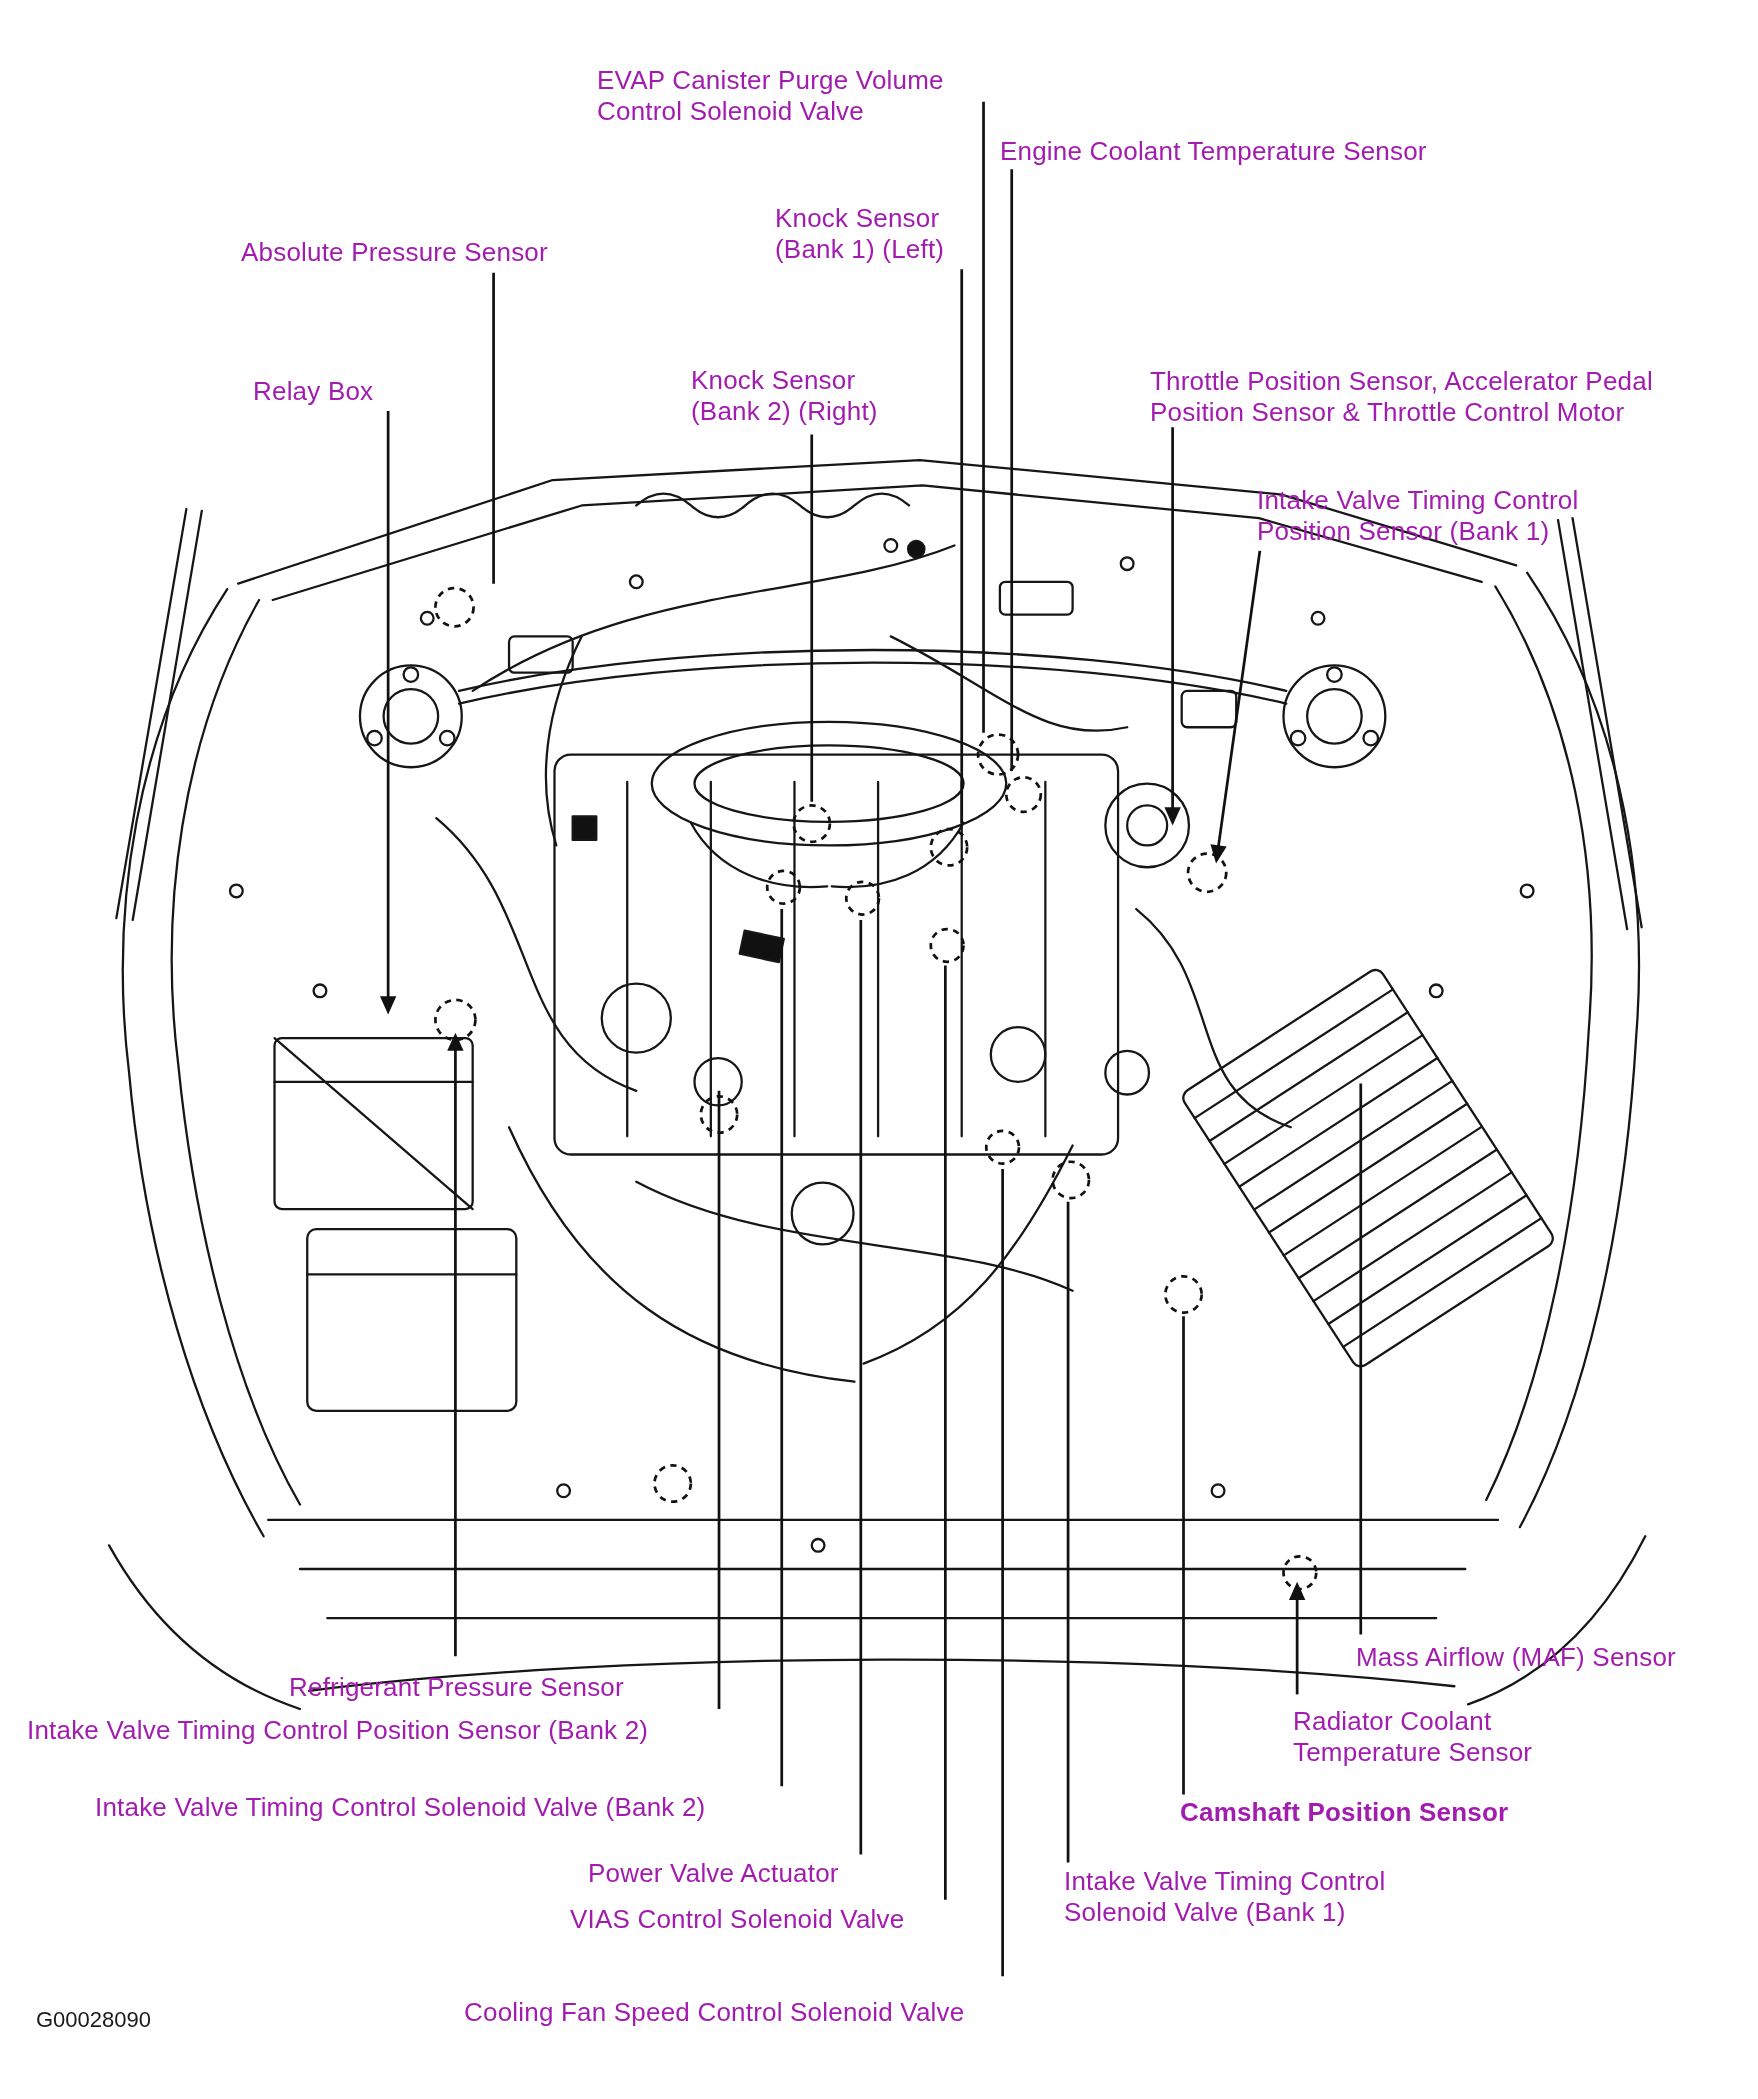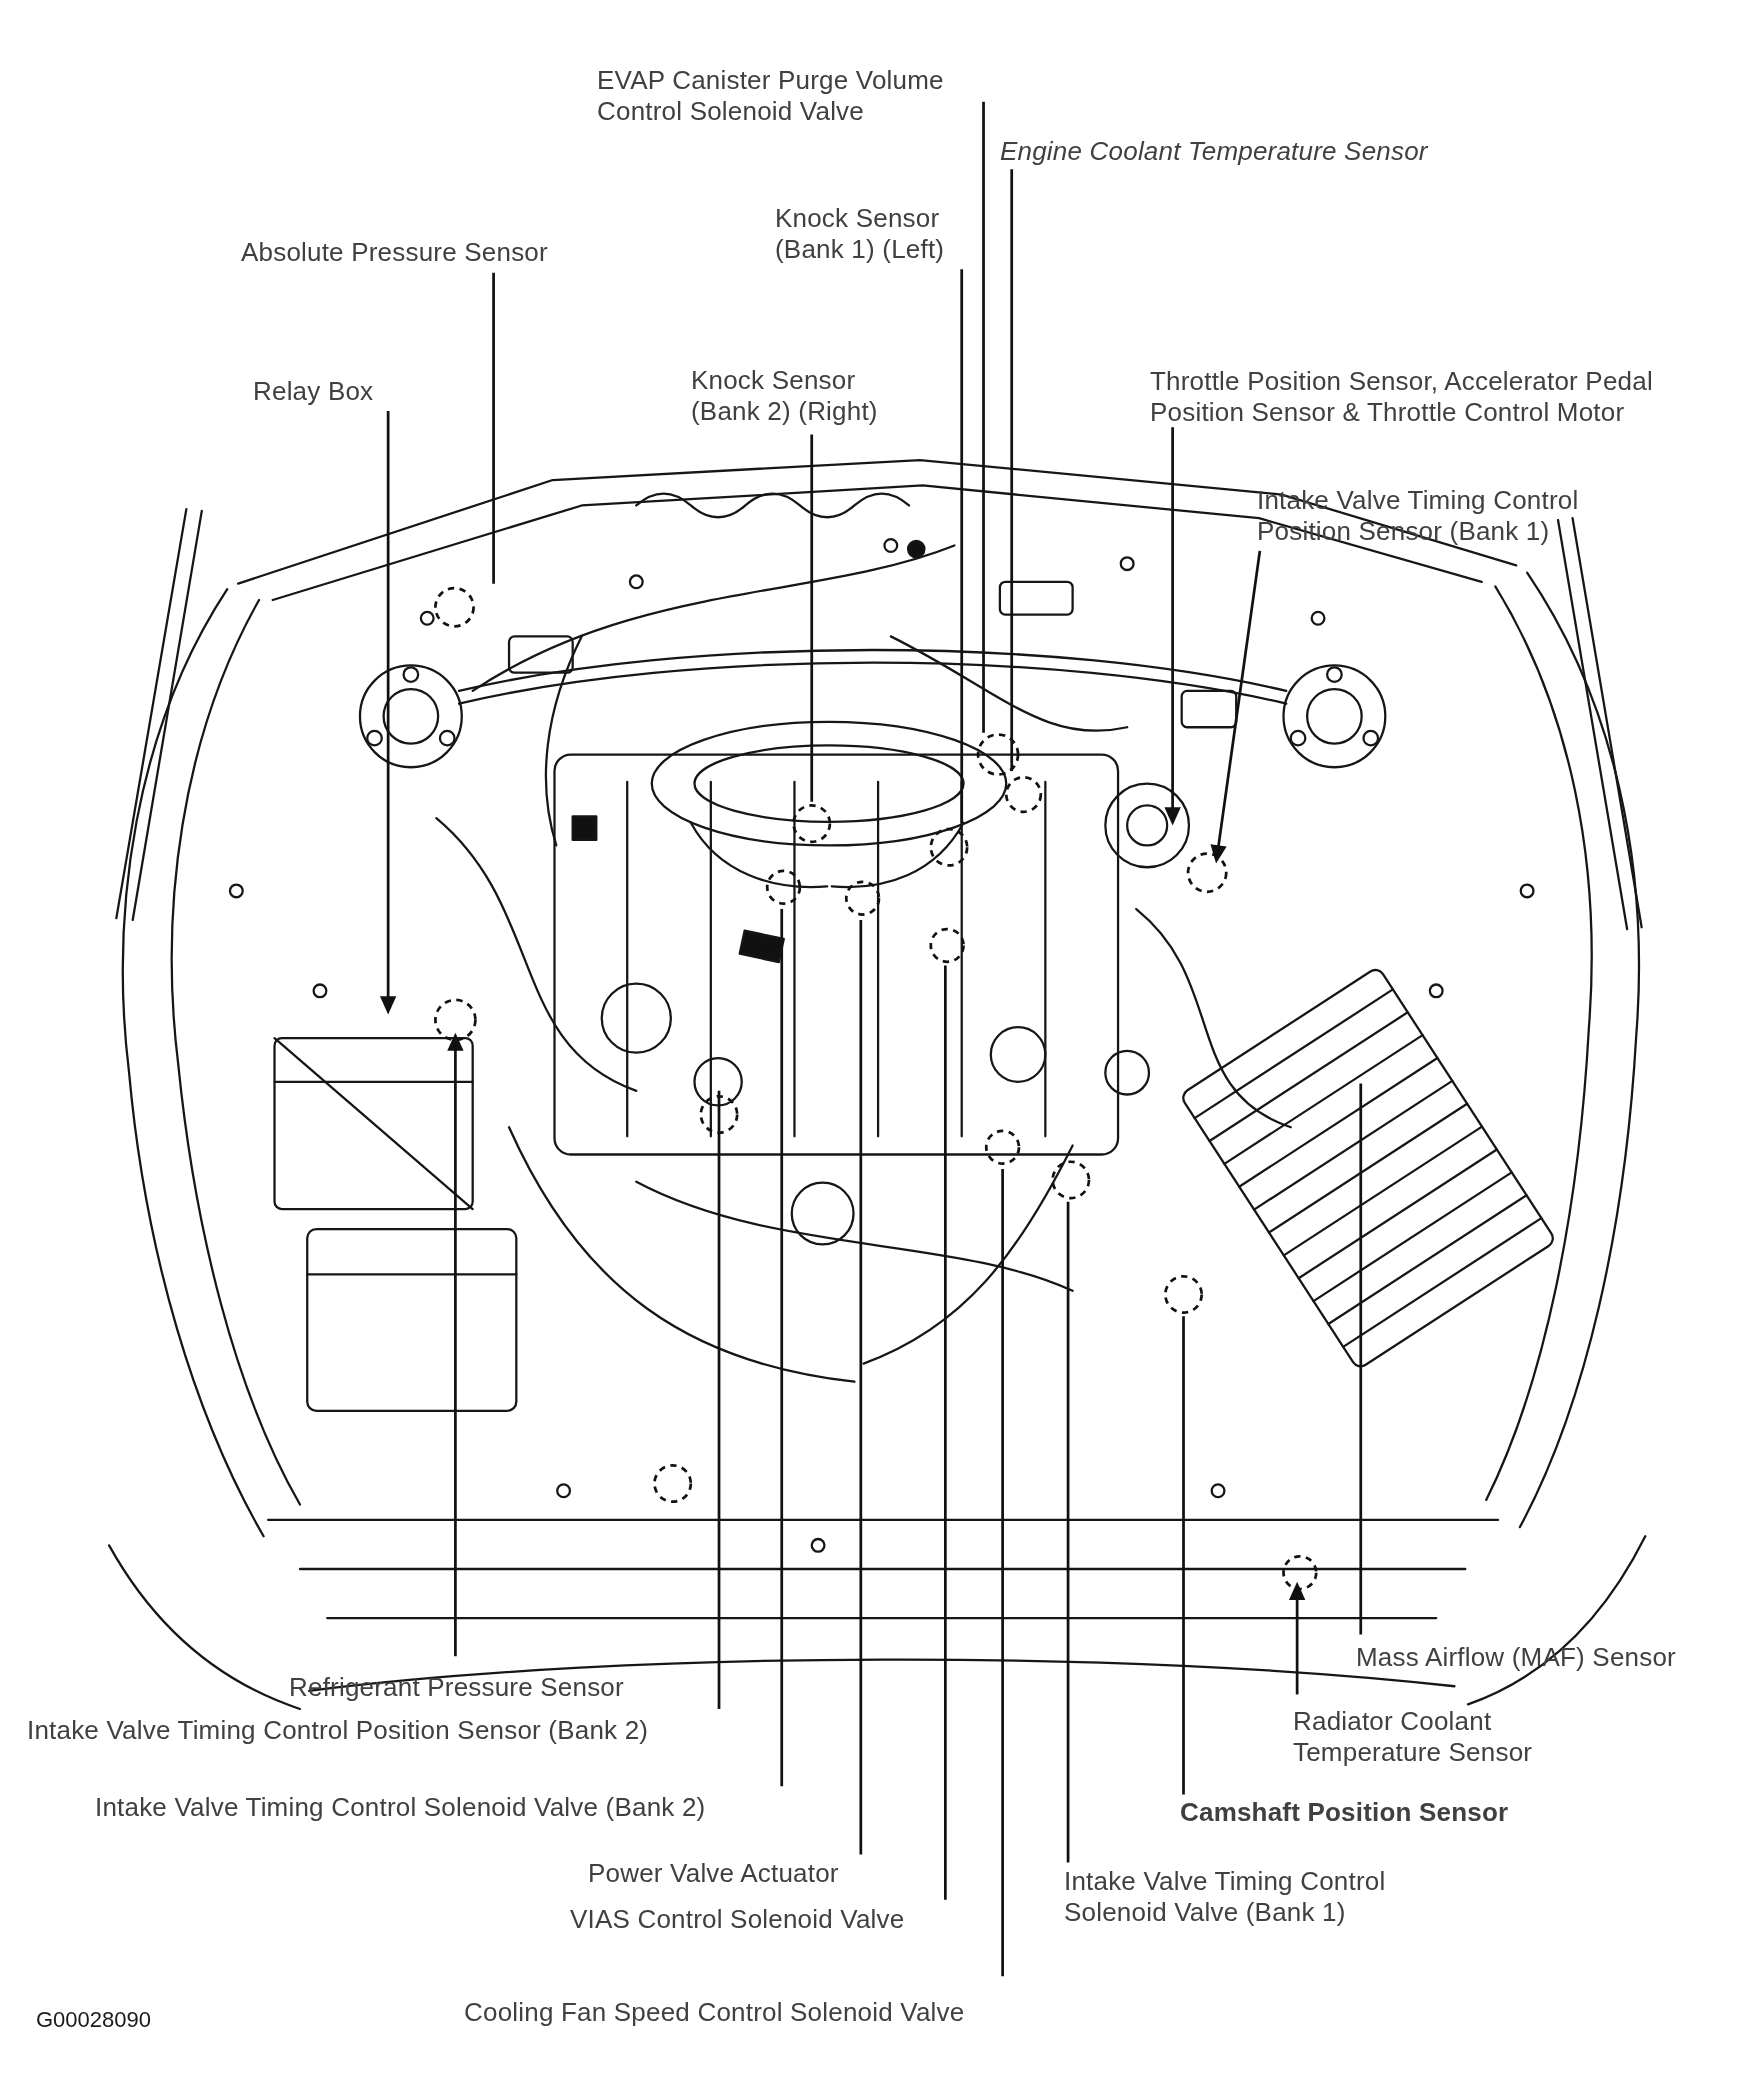--- a/index.html
+++ b/index.html
@@ -16,21 +16,21 @@
     overflow: hidden;
   }
   #art-layer {
     position: absolute;
     left: 0; top: 0;
     width: 1758px;
     height: 2099px;
   }
   .callout-label {
     position: absolute;
-    color: #404040;
+    color: #a21caf;
     font-size: 26px;
     line-height: 31px;
     white-space: nowrap;
     letter-spacing: 0.2px;
   }
   .figure-code {
     position: absolute;
     left: 36px;
     top: 2007px;
     color: #1a1a1a;
@@ -203,21 +203,21 @@
         <circle cx="1430" cy="1730" r="18" fill="none" stroke="#111111" stroke-width="3" stroke-dasharray="7 6"></circle>
         <circle cx="740" cy="1632" r="20" fill="none" stroke="#111111" stroke-width="3" stroke-dasharray="7 6"></circle>
       </g>
   </svg>
 
   <div id="label-layer">
       <div class="callout-label" style="left: 597px; top: 65px;">
         <div>EVAP Canister Purge Volume</div>
         <div>Control Solenoid Valve</div>
       </div>
-      <div class="callout-label" style="left: 1000px; top: 136px; font-style: italic;">
+      <div class="callout-label" style="left: 1000px; top: 136px;">
         <div>Engine Coolant Temperature Sensor</div>
       </div>
       <div class="callout-label" style="left: 775px; top: 203px;">
         <div>Knock Sensor</div>
         <div>(Bank 1) (Left)</div>
       </div>
       <div class="callout-label" style="left: 241px; top: 237px;">
         <div>Absolute Pressure Sensor</div>
       </div>
       <div class="callout-label" style="left: 253px; top: 376px;">

